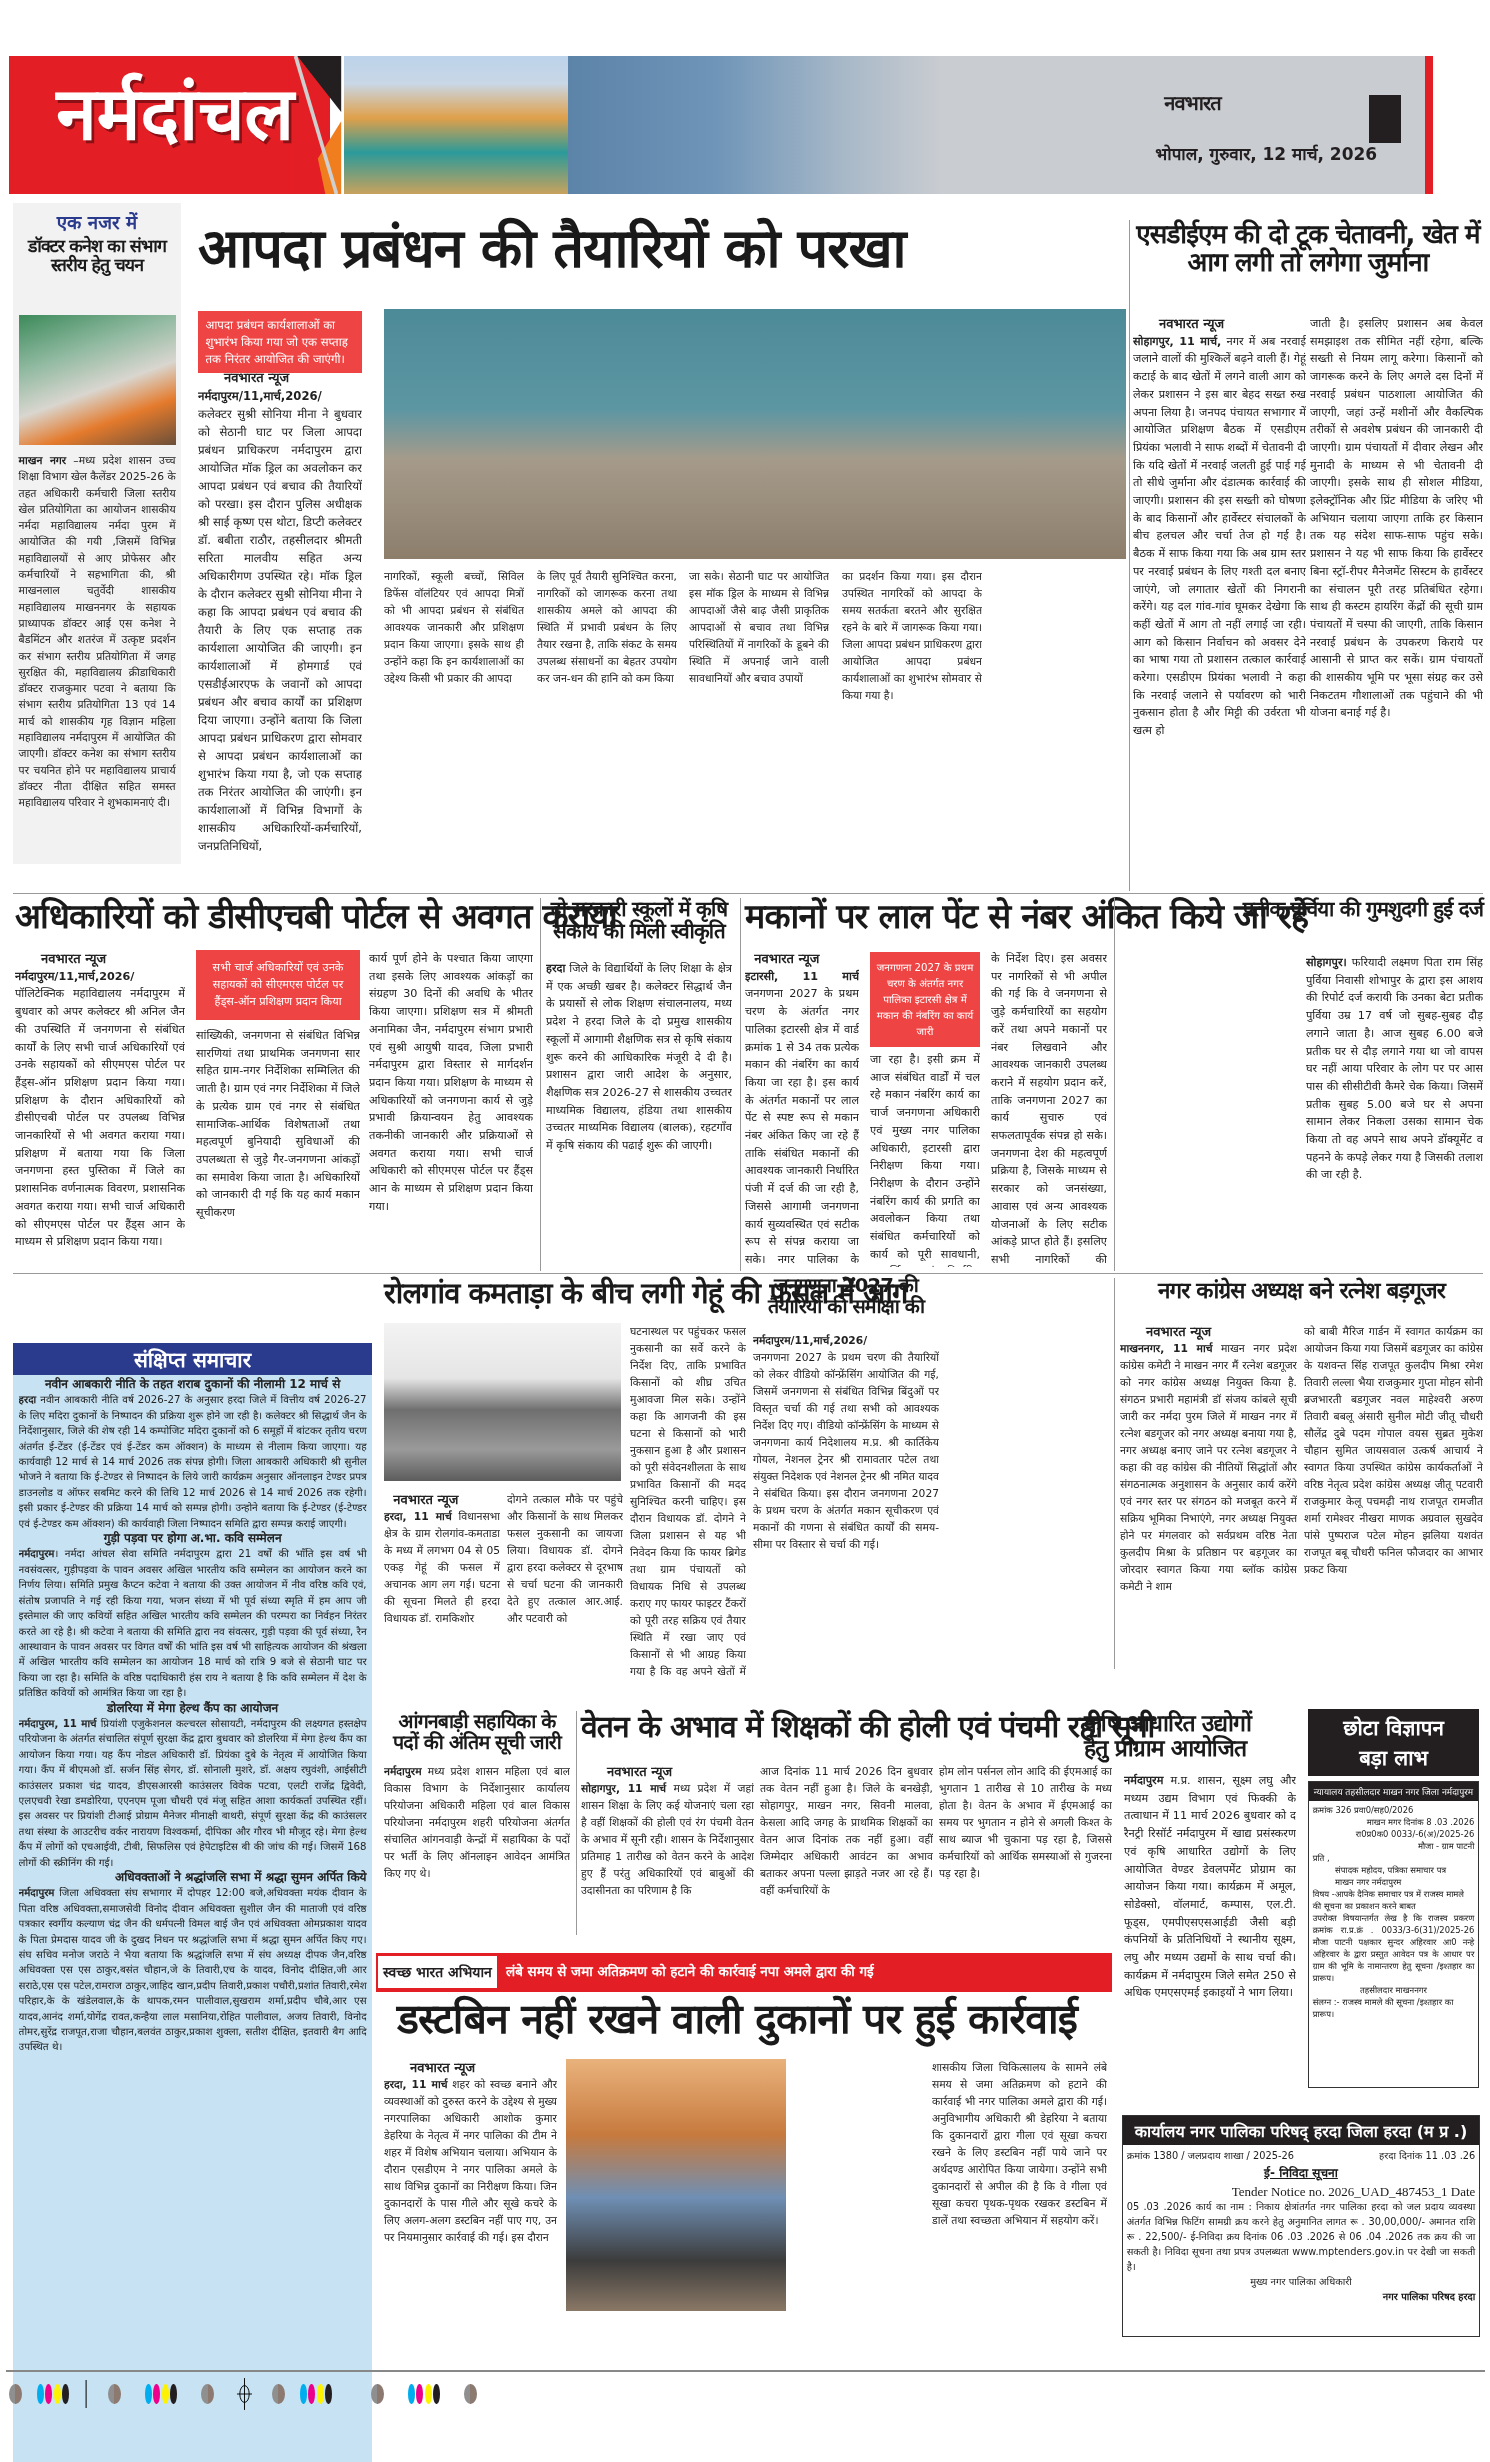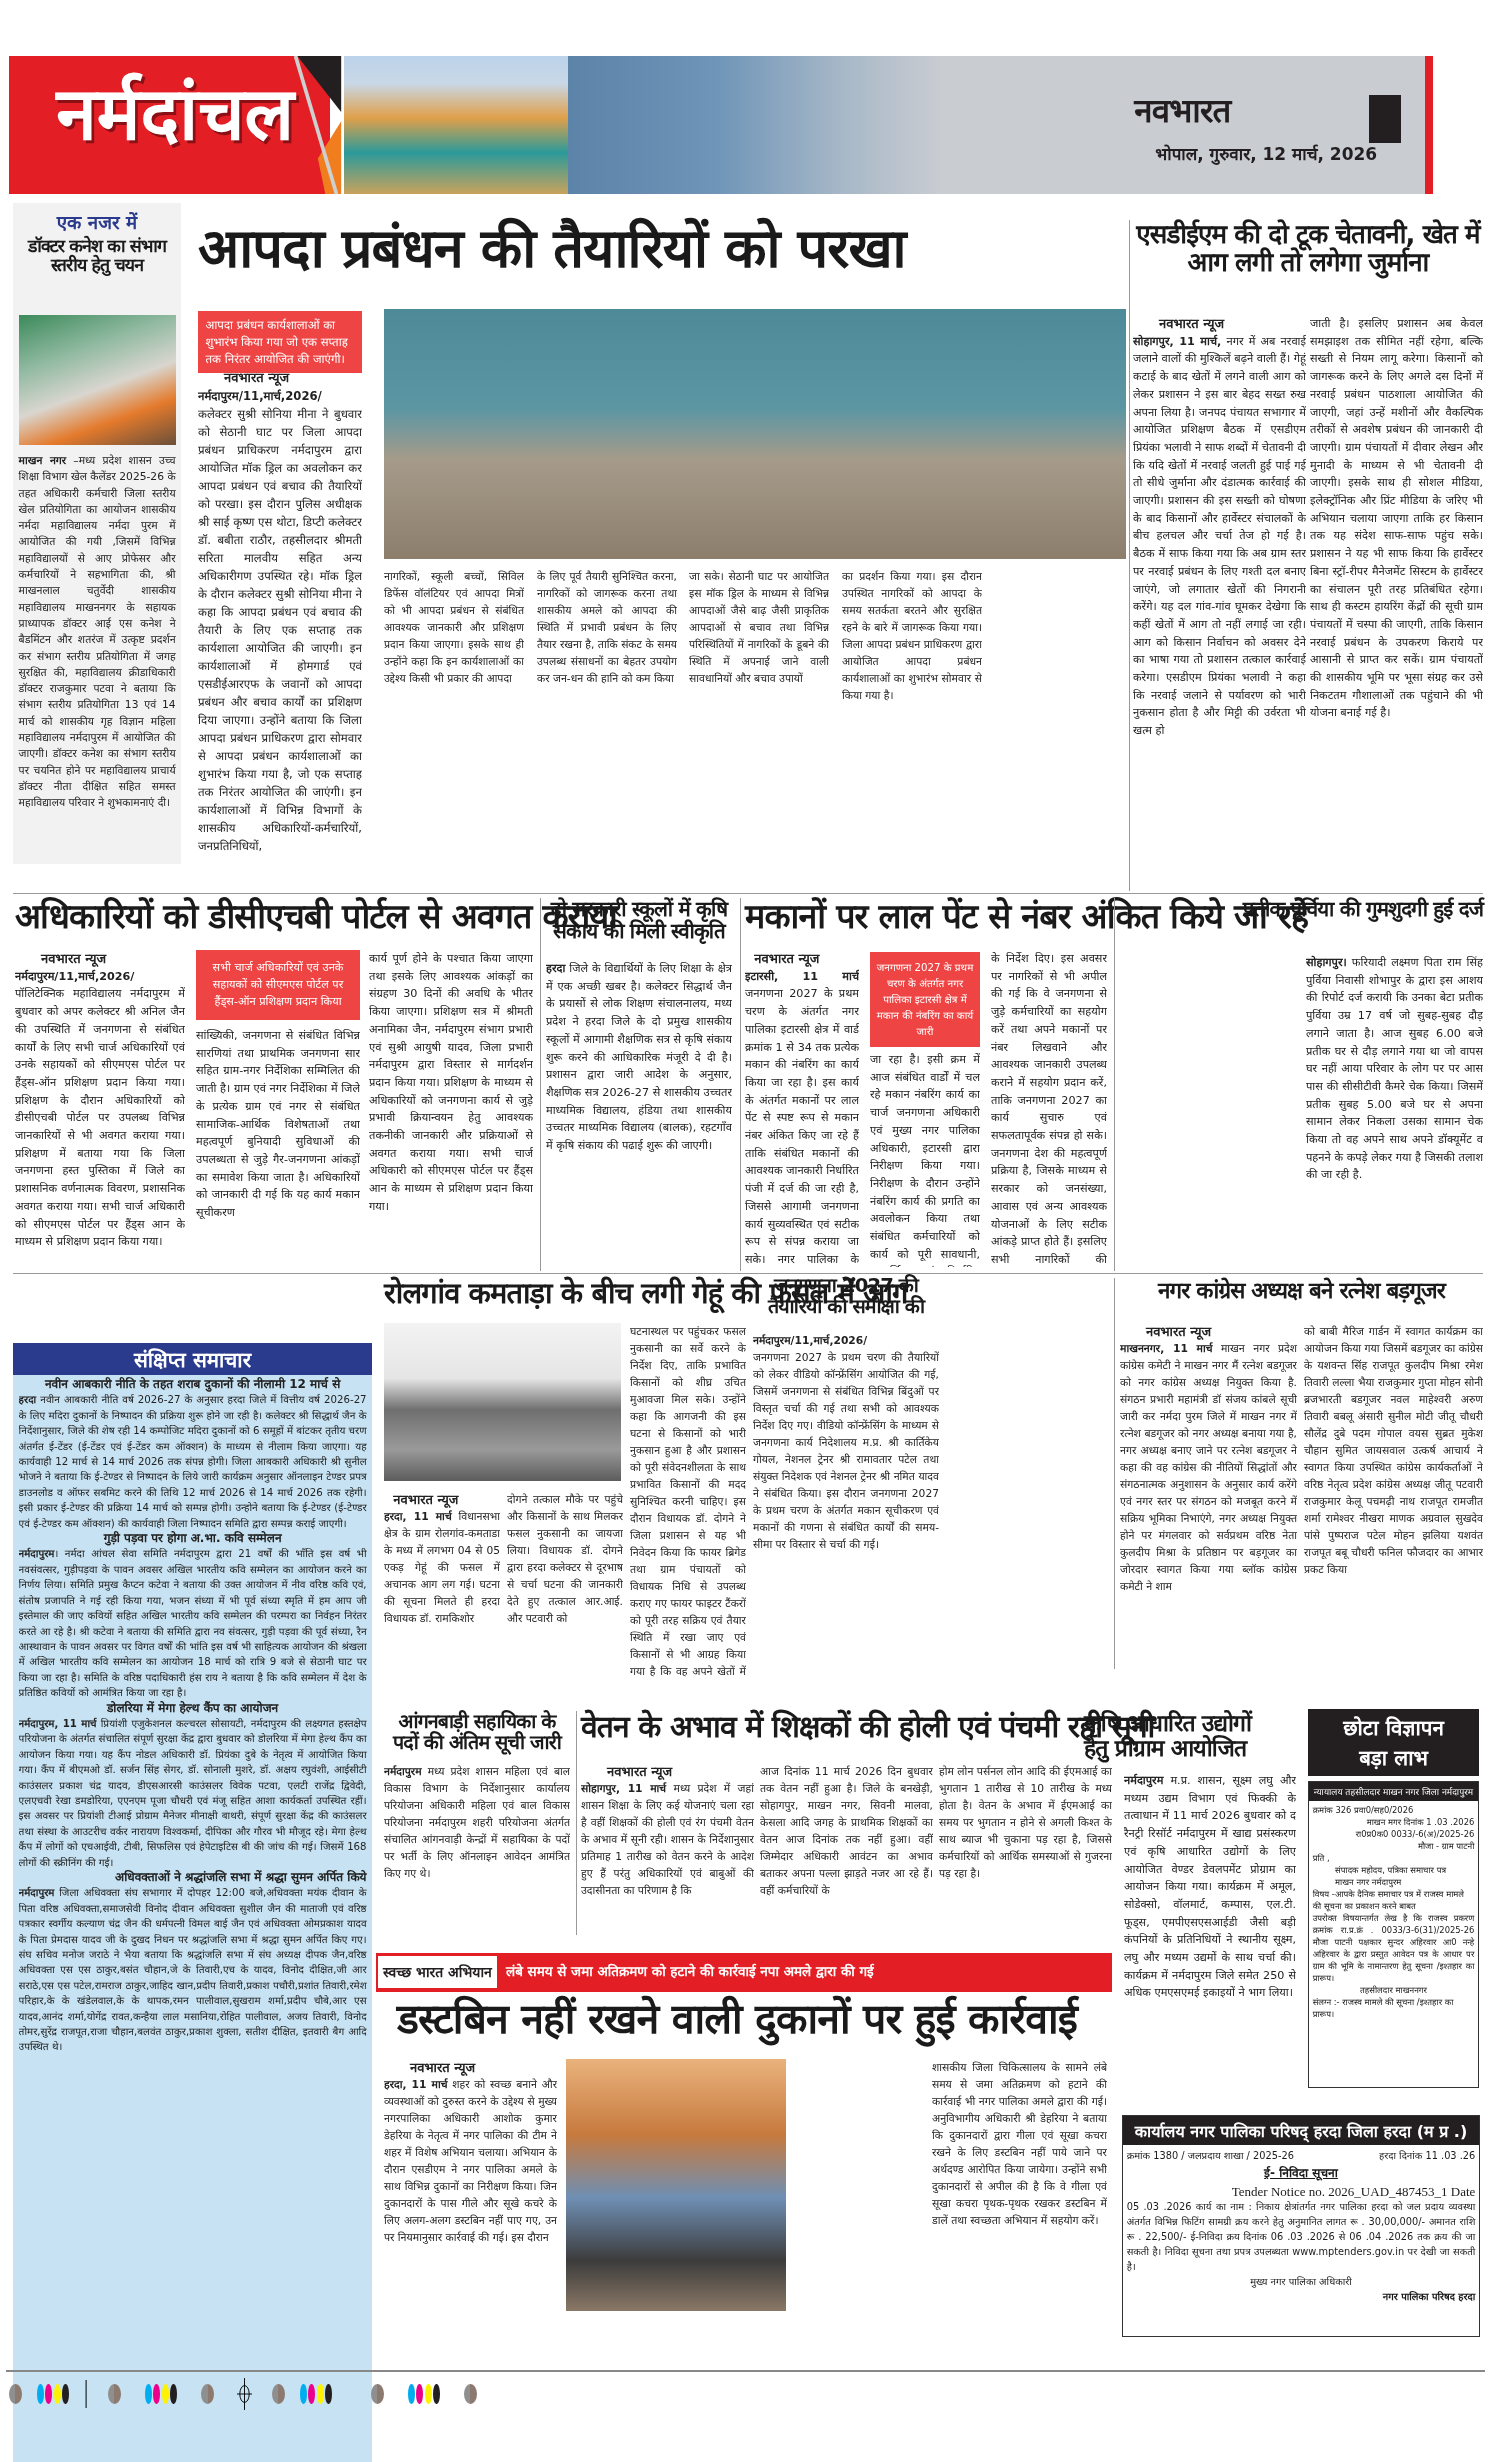--- a/index.html
+++ b/index.html
@@ -25,21 +25,21 @@
     <polygon points="0,0 45,0 45,148 0,148" fill="#e31e24"></polygon>
     <polygon points="10,0 57,0 57,60" fill="#231f20"></polygon>
     <polygon points="57,70 57,148 40,148 32,110" fill="#f07e1e"></polygon>
     <line x1="8" y1="0" x2="52" y2="148" stroke="#cfcfcf" stroke-width="4"></line>
   </svg>
   <div class="abs hl" style="left:47px;top:18.6px;font-size:73px;color:#fff;text-shadow:2.8px 2.8px 0 #8a1015;letter-spacing:0">नर्मदांचल</div>
   <div class="photo" style="left:335px;top:0;width:224px;height:138px;background:linear-gradient(180deg,#bcd3ea 0%,#c9d7e6 20%,#e0a04a 45%,#2b9a9a 70%,#c8a25c 100%);"></div>
   <div class="photo" style="left:559px;top:0;width:373px;height:138px;background:linear-gradient(90deg,#5c84a8 0%,#6f95b8 40%,#a9b9c8 75%,#c9ccd1 100%);"></div>
   <div class="abs" style="left:932px;top:0;width:484px;height:138px;background:#c9ccd1;"></div>
   <div class="abs" style="left:1416px;top:0;width:7.5px;height:138px;background:#e31e24;"></div>
-  <div class="abs hl" style="left:1125px;top:37px;font-size:33px;color:#231f20">नवभारत</div>
+  <div class="abs hl" style="left:1155px;top:37px;font-size:20px;color:#231f20">नवभारत</div>
   <div class="abs" style="left:1360px;top:39px;width:32px;height:48px;background:#231f20"></div>
   <div class="abs" style="left:1146px;top:86px;font-size:17px;font-weight:bold;color:#231f20">भोपाल, गुरुवार, 12 मार्च, 2026</div>
 </div>
 
 <div class="abs" style="left:13px;top:203px;width:168px;height:661px;background:#f2f2f2;">
   <div style="text-align:center;color:#2a3a8c;font-weight:bold;font-size:18.6px;margin-top:5.6px">एक नजर में</div>
   <div class="hl" style="text-align:center;font-size:17.7px;margin:3.7px 5.6px">डॉक्टर कनेश का संभाग स्तरीय हेतु चयन</div>
   <div class="photo" style="left:5.6px;top:112px;width:157px;height:130px;background:linear-gradient(160deg,#3c8a5a 0%,#8fb9a0 30%,#d9d6cf 55%,#e47a2c 75%,#6b4f3a 100%);"></div>
   <div class="body" style="position:absolute;top:250px;left:5.6px;width:157px;font-size:10.7px;line-height:16.3px;">
     <b>माखन नगर</b><span> –मध्य प्रदेश शासन उच्च शिक्षा विभाग खेल कैलेंडर 2025-26 के तहत अधिकारी कर्मचारी जिला स्तरीय खेल प्रतियोगिता का आयोजन शासकीय नर्मदा महाविद्यालय नर्मदा पुरम में आयोजित की गयी ,जिसमें विभिन्न महाविद्यालयों से आए प्रोफेसर और कर्मचारियों ने सहभागिता की, श्री माखनलाल चतुर्वेदी शासकीय महाविद्यालय माखननगर के सहायक प्राध्यापक डॉक्टर आई एस कनेश ने बैडमिंटन और शतरंज में उत्कृष्ट प्रदर्शन कर संभाग स्तरीय प्रतियोगिता में जगह सुरक्षित की, महाविद्यालय क्रीडाधिकारी डॉक्टर राजकुमार पटवा ने बताया कि संभाग स्तरीय प्रतियोगिता 13 एवं 14 मार्च को शासकीय गृह विज्ञान महिला महाविद्यालय नर्मदापुरम में आयोजित की जाएगी। डॉक्टर कनेश का संभाग स्तरीय पर चयनित होने पर महाविद्यालय प्राचार्य डॉक्टर नीता दीक्षित सहित समस्त महाविद्यालय परिवार ने शुभकामनाएं दी।</span>
@@ -168,21 +168,21 @@
 </div>
 
 <div class="abs" style="left:1308px;top:1709px;width:171px;height:67px;background:#231f20;color:#fff;text-align:center;font-weight:bold;font-size:20.5px;line-height:30px;padding-top:3.7px">
   <div>छोटा विज्ञापन</div>
   <div>बड़ा लाभ</div>
 </div>
 <div class="abs" style="left:1308px;top:1781px;width:171px;height:307px;border:1.4px solid #333;font-size:8.4px;line-height:12px;overflow:hidden">
   <div style="background:#231f20;color:#fff;text-align:center;font-size:8.9px;padding:3.7px 1.9px">न्यायालय तहसीलदार माखन नगर जिला नर्मदापुरम</div>
   <div style="padding:2.8px 3.7px">
     <div>क्रमांक 326 प्रवा0/सह0/2026</div>
-    <div style="text-align:right">माखन मगर दिनांक 1 .03 .2026</div>
+    <div style="text-align:right">माखन मगर दिनांक 8 .03 .2026</div>
     <div style="text-align:right">रा0प्र0क0 0033/-6(अ)/2025-26</div>
     <div style="text-align:right">मौजा - ग्राम पाटनी</div>
     <div>प्रति ,</div>
     <div style="padding-left:22.4px">संपादक महोदय, पत्रिका समाचार पत्र</div>
     <div style="padding-left:22.4px">माखन नगर नर्मदापुरम</div>
     <div>विषय -आपके दैनिक समाचार पत्र में राजस्व मामले की सूचना का प्रकाशन करने बाबत</div>
     <div style="text-align:justify">उपरोक्त विषयान्तर्गत लेख है कि राजस्व प्रकरण क्रमांक रा.प्र.क्रं . 0033/3-6(31)/2025-26 मौजा पाटनी पक्षकार सुन्दर अहिरवार आ0 नन्हे अहिरवार के द्वारा प्रस्तुत आवेदन पत्र के आधार पर ग्राम की भूमि के नामान्तरण हेतु सूचना /इश्तहार का प्रारूप।</div>
     <div style="text-align:center">तहसीलदार माखननगर</div>
     <div>संलग्न :- राजस्व मामले की सूचना /इश्तहार का प्रारूप।</div>
   </div>

